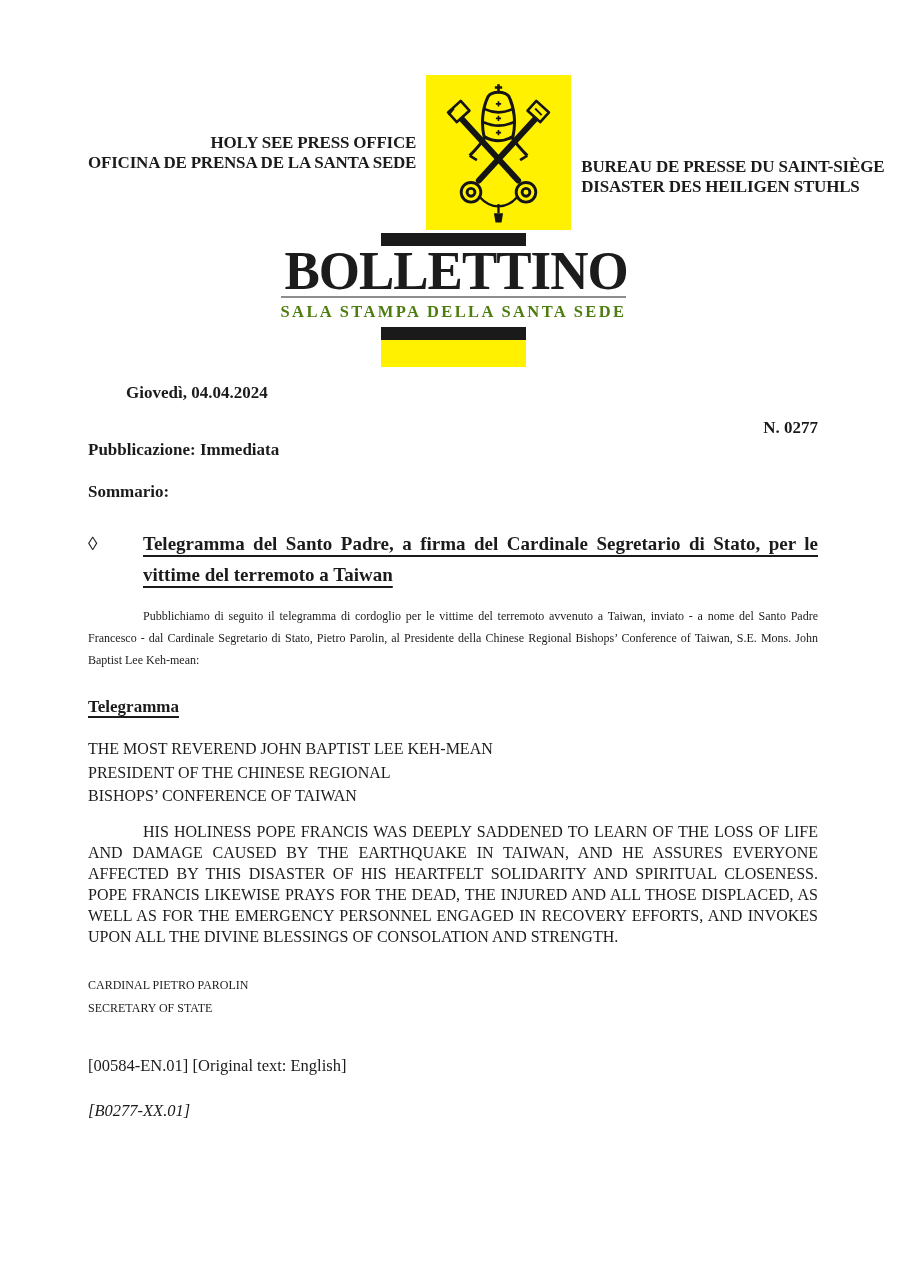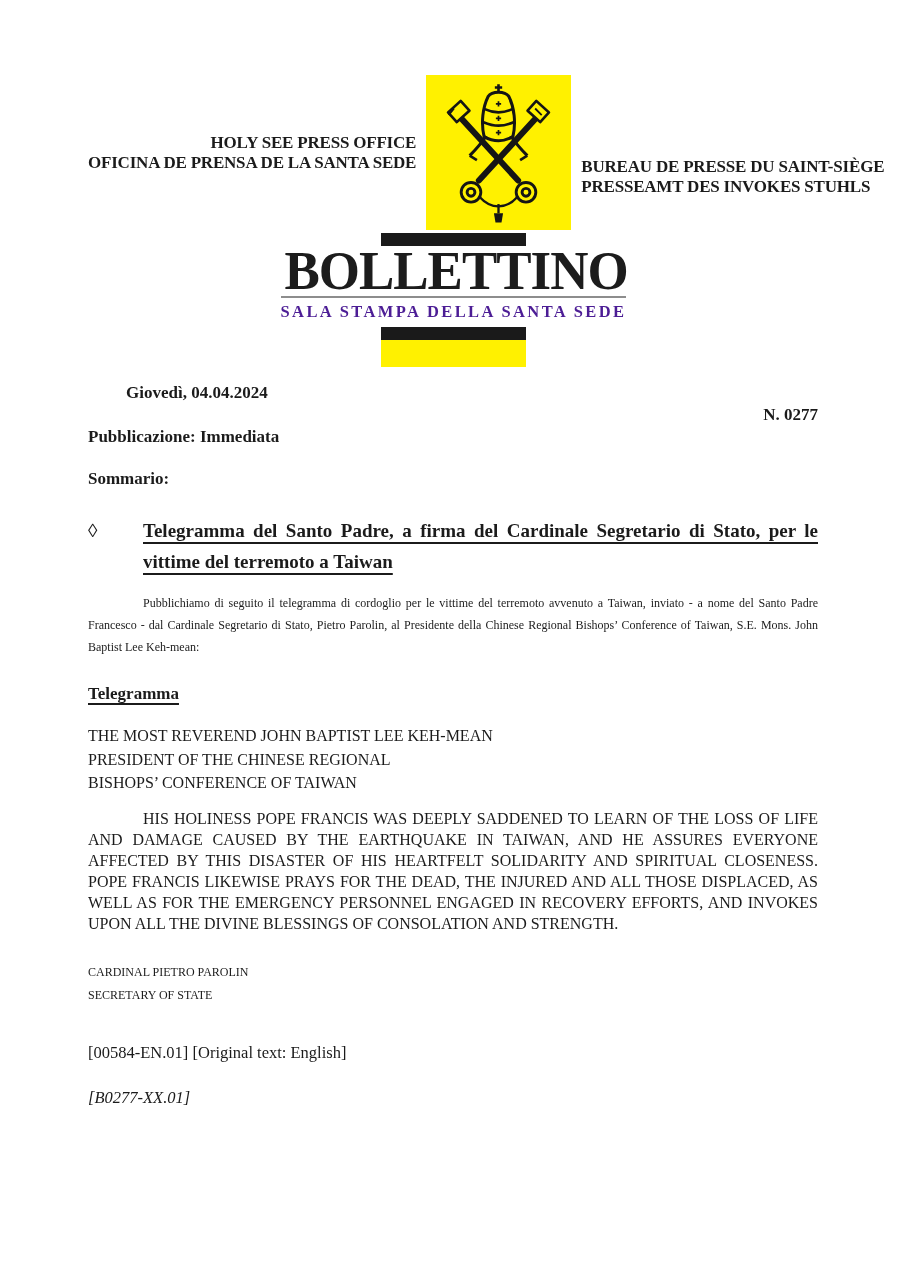--- a/index.html
+++ b/index.html
@@ -32,28 +32,28 @@
   .bar1 { margin-top: 3px; }
   .mast-title {
     font-size: 54px; font-weight: bold; letter-spacing: -1px;
     line-height: 48px; margin-top: 1px; color: #1c1c1c;
     transform: scaleX(0.98); transform-origin: center;
     white-space: nowrap;
   }
   .mast-rule { width: 345px; height: 2px; background: #8d8d8d; margin: 1px auto 0 auto; }
   .mast-subtitle {
     font-size: 16.5px; font-weight: bold; letter-spacing: 2.4px;
-    margin-top: 5px; line-height: 18px; white-space: nowrap; color: #4c1d95;
+    margin-top: 5px; line-height: 18px; white-space: nowrap; color: #4d7c0f;
   }
   .bar2 { margin-top: 6px; }
   .yellow-block { width: 145px; height: 27px; background: #FFF100; margin: 0 auto; }
 
   
   .meta-date { margin-top: 16px; font-size: 17px; font-weight: bold; margin-left: 38px; }
-  .meta-number { margin-top: 2px; font-size: 17px; font-weight: bold; text-align: right; }
+  .meta-number { margin-top: 15px; font-size: 17px; font-weight: bold; text-align: right; }
   .meta-pub { margin-top: 2px; font-size: 17px; font-weight: bold; }
   .meta-sommario { margin-top: 22px; font-size: 17px; font-weight: bold; }
 
   
   .summary-item { margin-top: 26px; display: flex; }
   .summary-bullet { flex: 0 0 55px; font-size: 19px; font-weight: bold; line-height: 31px; }
   .summary-title {
     flex: 1; font-size: 19px; font-weight: bold; line-height: 31px;
     text-align: justify;
     text-decoration: underline; text-decoration-thickness: 2px; text-underline-offset: 5px;
@@ -115,21 +115,21 @@
             <path d="M39.5 21.5 C47 25 53 25 60.5 21.5 M38.5 31.5 C47 35 53 35 61.5 31.5" fill="none" stroke="#151515" stroke-width="2"></path>
             <path d="M50 15.5 v4 M48 17.5 h4 M50 26.5 v4 M48 28.5 h4 M50 37.5 v4 M48 39.5 h4" stroke="#151515" stroke-width="1.3"></path>
             <path d="M50 2.5 v6 M47.2 5 h5.6" stroke="#151515" stroke-width="2"></path>
             <path d="M40.5 42 C36 49 32 53 28 57 M59.5 42 C64 49 68 53 72 57" fill="none" stroke="#151515" stroke-width="2.4"></path>
             <path d="M28 57 l5.5 3.5 M72 57 l-5.5 3.5" fill="none" stroke="#151515" stroke-width="2"></path>
           </g>
         </svg>
       </div>
       <div class="mast-side mast-right">
         <div>BUREAU DE PRESSE DU SAINT-SIÈGE</div>
-        <div>PRESSEAMT DES INVOKES STUHLS</div>
+        <div>DISASTER DES HEILIGEN STUHLS</div>
       </div>
     </div>
 
     <div class="mast-center">
       <div class="black-bar bar1"></div>
       <div class="mast-title">BOLLETTINO</div>
       <div class="mast-rule"></div>
       <div class="mast-subtitle">SALA STAMPA DELLA SANTA SEDE</div>
       <div class="black-bar bar2"></div>
       <div class="yellow-block"></div>

